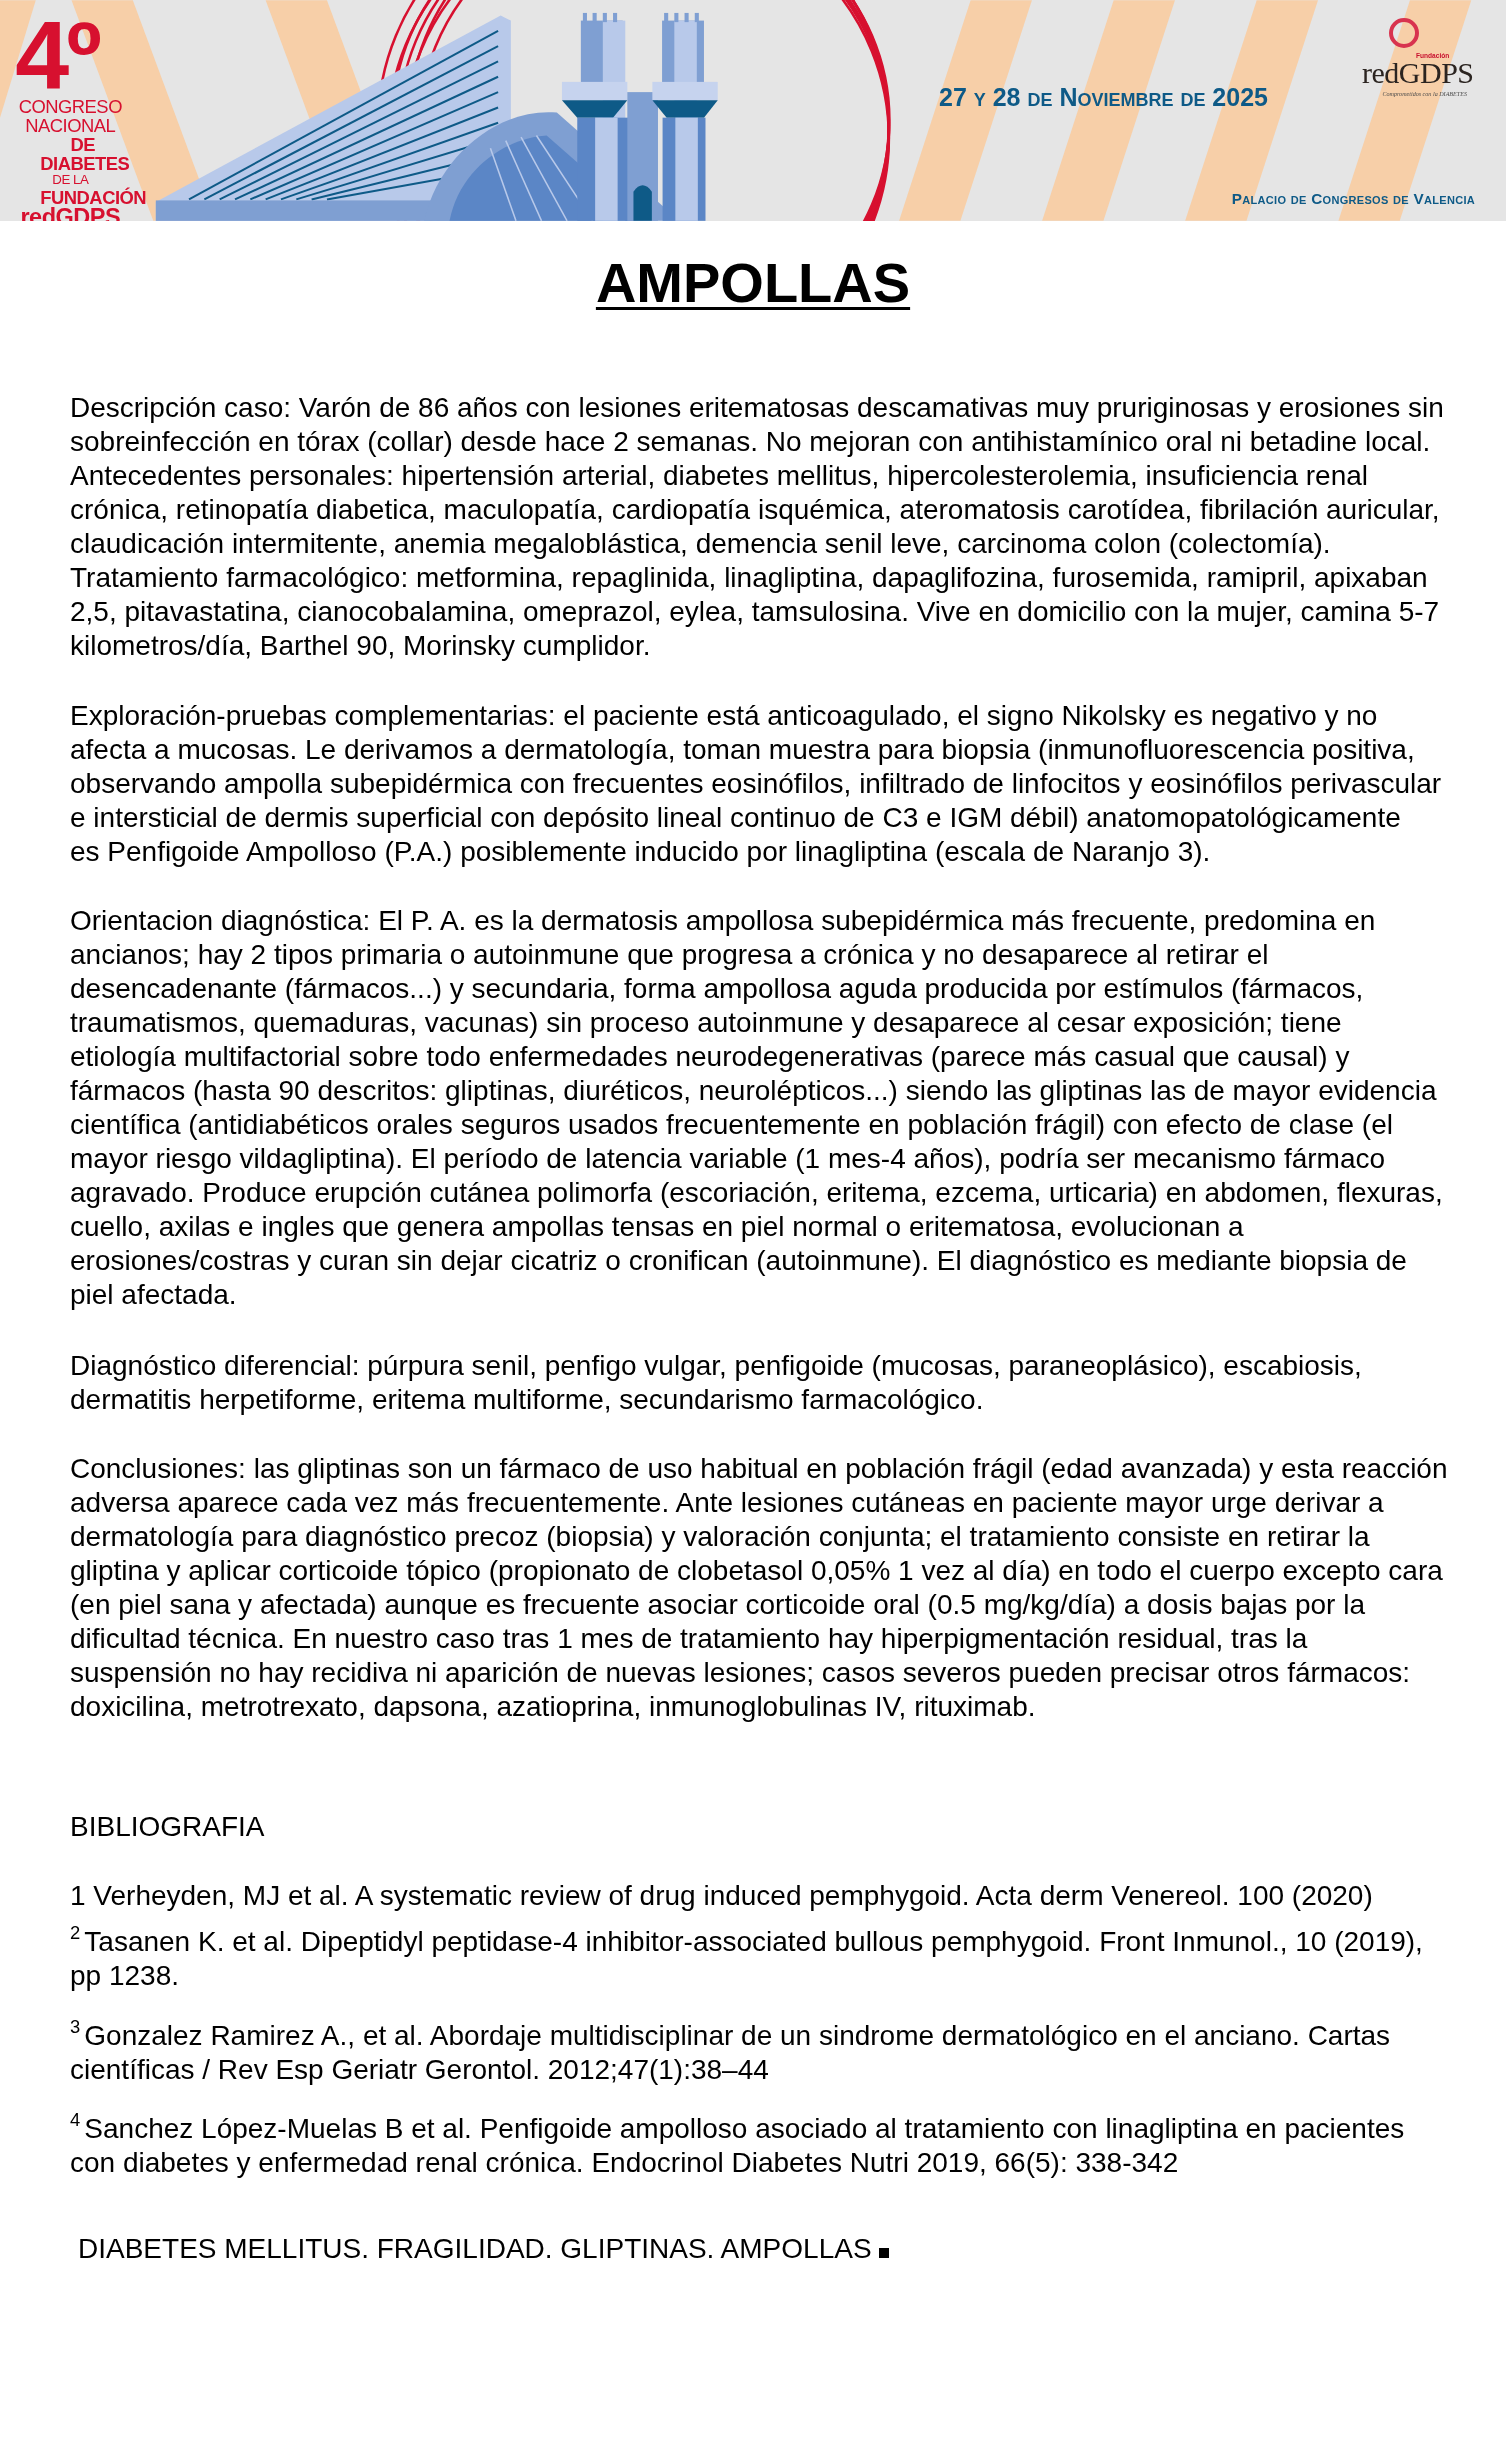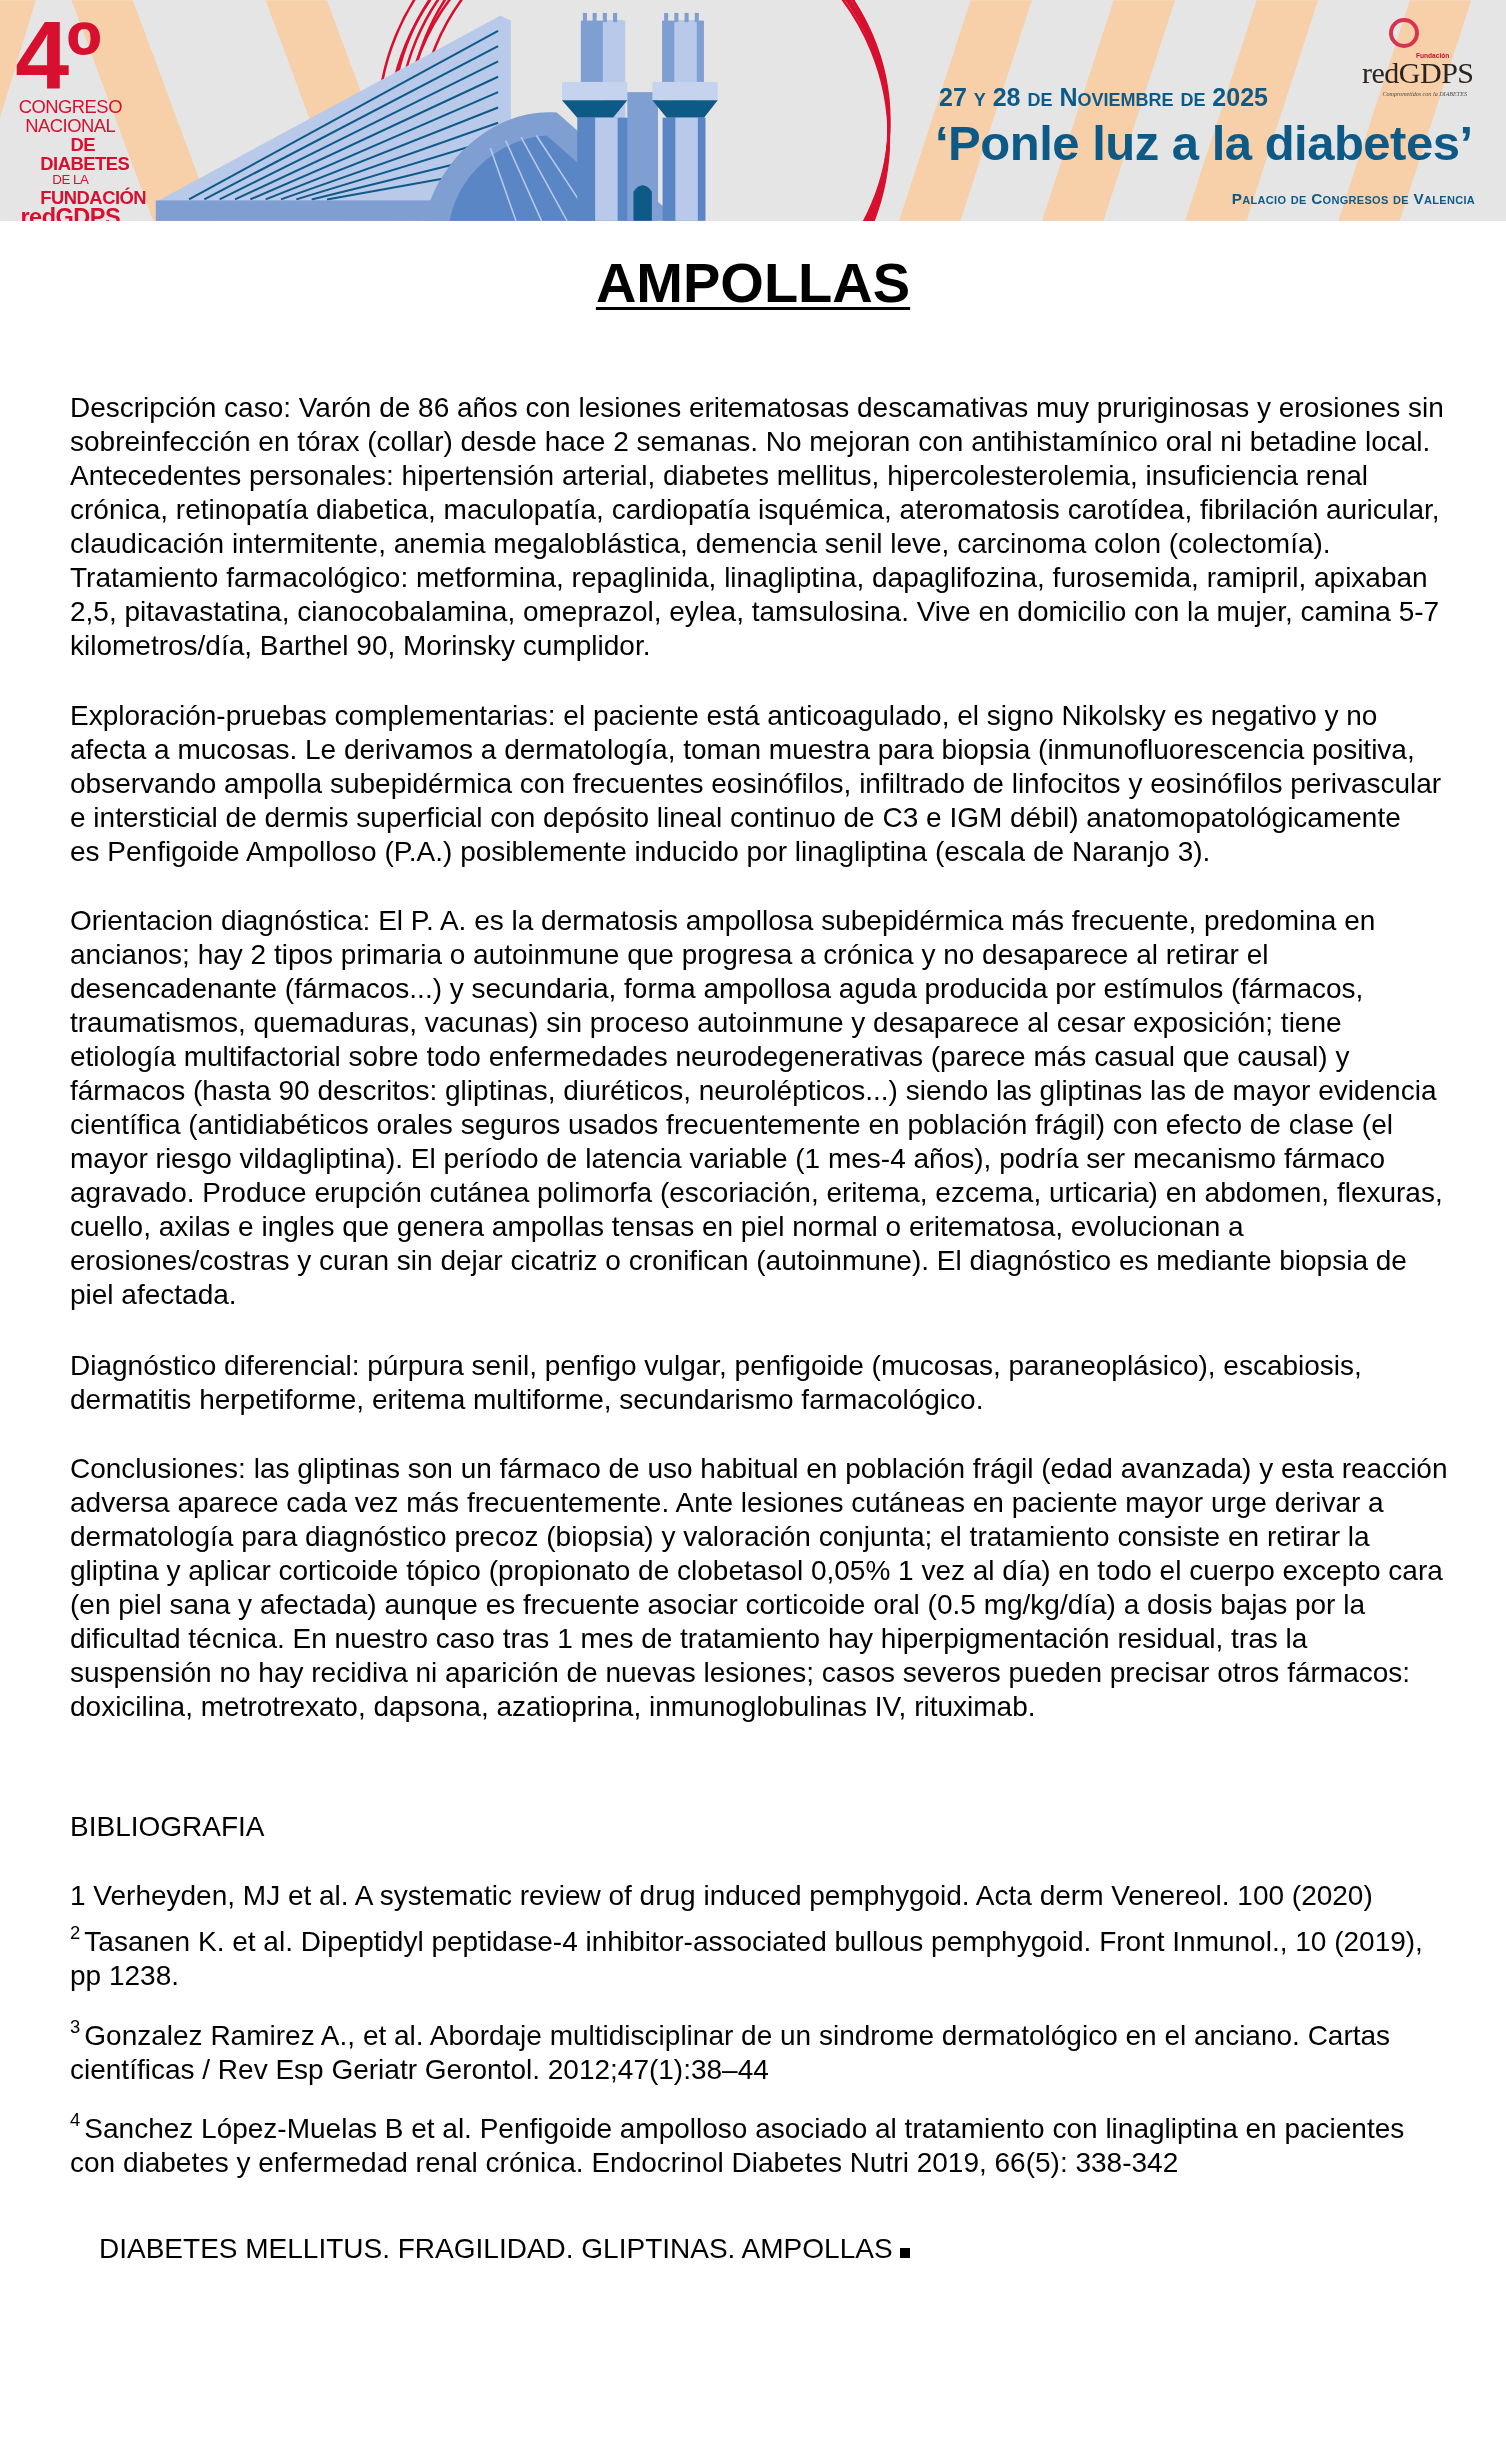--- a/index.html
+++ b/index.html
@@ -21,21 +21,21 @@
   .logo .ring { position: absolute; left: 26.6px; top: 2.6px; width: 30px; height: 30px; border-radius: 50%; border: 4.6px solid #d8334f; box-sizing: border-box; }
   .logo .fund { position: absolute; left: 54px; top: 37px; color: #c8102e; font-size: 6.6px; font-weight: bold; }
   .logo .name { position: absolute; left: 0px; top: 41px; font-family: "Liberation Serif", serif; font-size: 30px; color: #2b2420; letter-spacing: -0.5px; }
   .logo .tag { position: absolute; left: 20.4px; top: 76px; font-family: "Liberation Serif", serif; font-style: italic; font-size: 6.1px; color: #4b4b4b; }
 
   
   .title { position: absolute; top: 250px; left: 0; width: 1506px; text-align: center; }
   .title span { font-weight: bold; font-size: 56px; text-decoration: underline; text-decoration-thickness: 2.6px; text-underline-offset: 5.1px; }
 
   .para { position: absolute; left: 58px; width: 1410px; font-size: 28px; line-height: 34px; margin: 12px; }
-  .kw { position: absolute; left: 78px; top: 2232px; font-size: 28px; line-height: 34px; white-space: nowrap; margin-left: 21px; }
+  .kw { position: absolute; left: 78px; top: 2232px; font-size: 28px; line-height: 34px; white-space: nowrap; }
   .kw .sq { display: inline-block; width: 10.2px; height: 10.2px; background: #000; margin-left: 7.2px; vertical-align: 0px; }
   sup { font-size: 18.4px; line-height: 0; vertical-align: 12.3px; margin-right: 4.1px; }
   .line { display: block; white-space: nowrap; }
 </style>
 </head>
 <body>
 
 <div class="banner">
   <svg class="bg" width="1506" height="221" viewBox="0 0 2948 432">
 
@@ -126,21 +126,20 @@
   </div>
 
   <div class="logo">
     <div class="ring"></div>
     <div class="fund">Fundación</div>
     <div class="name">redGDPS</div>
     <div class="tag">Comprometidos con la DIABETES</div>
   </div>
 
   <div class="dates">27 y 28 de Noviembre de 2025</div>
-  <div class="slogan">‘Ponle luz a la diabetes’</div>
   <div class="venue">Palacio de Congresos de Valencia</div>
 </div>
 
 <div class="title">
   <span>AMPOLLAS</span>
 </div>
 
 <div class="para" style="top:379px">
   <span class="line">Descripción caso: Varón de 86 años con lesiones eritematosas descamativas muy pruriginosas y erosiones sin</span>
   <span class="line">sobreinfección en tórax (collar) desde hace 2 semanas. No mejoran con antihistamínico oral ni betadine local.</span>

